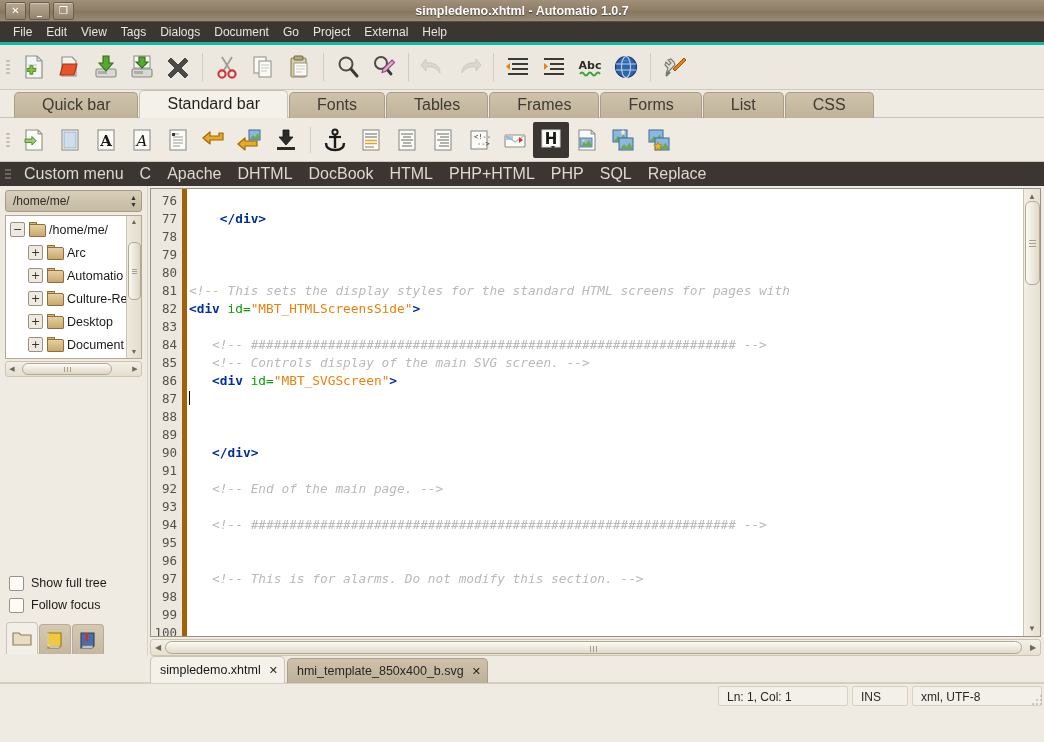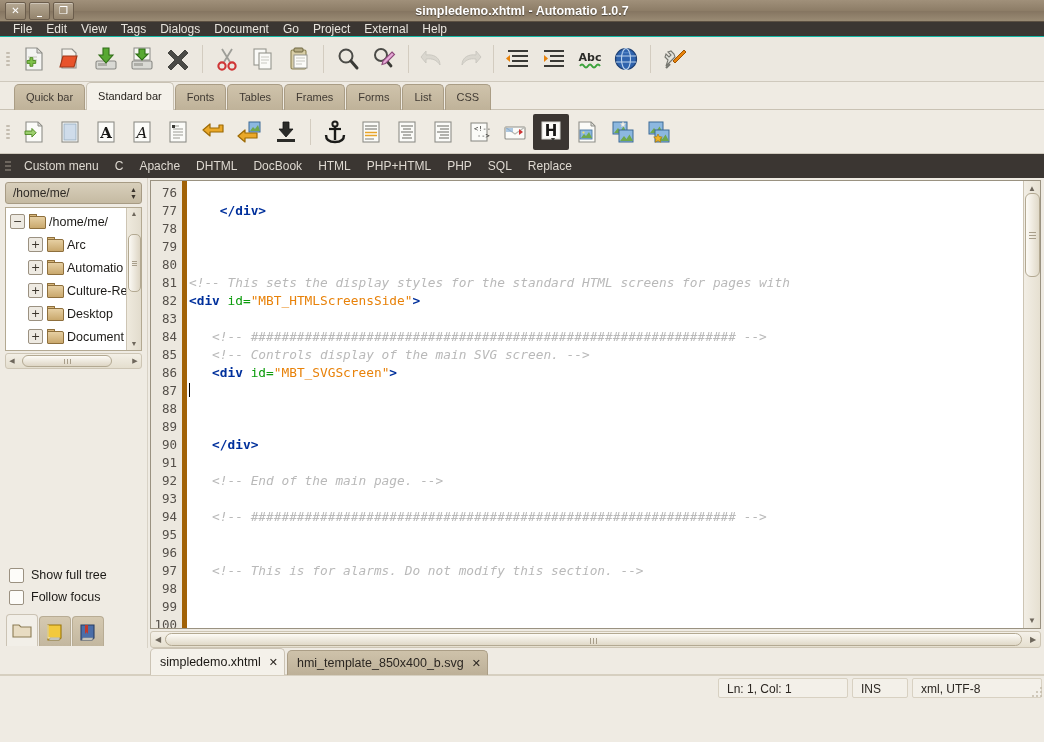--- a/index.html
+++ b/index.html
@@ -46,25 +46,25 @@
     height: 22px; line-height: 22px;
     text-align: center;
     color: #ffffff;
     font-size: 12.5px; font-weight: bold;
     text-shadow: 0 1px 1px rgba(0,0,0,0.5);
     pointer-events: none;
   }
 
   
   .menubar {
-    height: 15px;
+    height: 23px;
     background: #3b3632;
     display: flex; align-items: center;
     padding-left: 6px;
-    border-bottom: 1px solid #14b8a6;
+    border-bottom: 3px solid #14b8a6;
     box-sizing: border-box;
   }
   .menuitem {
     color: #e8e4dd;
     font-size: 12px;
     padding: 2px 7px;
     cursor: default;
   }
 
   
@@ -108,22 +108,22 @@
     box-sizing: border-box;
     position: relative;
   }
   .bartabs::after {
     content:""; position:absolute; left:0; right:0; bottom:0;
     height:1px; background:#c9c2b4;
   }
   .bartab {
     height: 25px;
     line-height: 24px;
-    padding: 0 11px;
-    font-size: 11px;
+    padding: 0 27px;
+    font-size: 16px;
     color: #403a33;
     background: linear-gradient(to bottom,#cfc3ab,#bfb299);
     border: 1px solid #aa9d85;
     border-bottom: none;
     border-radius: 5px 5px 0 0;
     margin-right: 1px;
     position: relative;
     z-index: 1;
   }
   .bartab.active {
@@ -158,21 +158,21 @@
     height: 24px;
     background: #3b3632;
     display: flex; align-items: center;
     padding-left: 4px;
     box-sizing: border-box;
   }
   .cgrip { width:8px; height:18px; display:flex; flex-direction:column; justify-content:center; gap:2px; margin-right:4px;}
   .cgrip i { display:block; height:2px; background:#6d665e; margin:0 1px;}
   .cmenu {
     color: #ded9d1;
-    font-size: 12px;
+    font-size: 16px;
     padding: 2px 8px;
   }
 
   
   .body {
     display: flex;
     height: 470px;
     background: #efebe3;
   }
 

